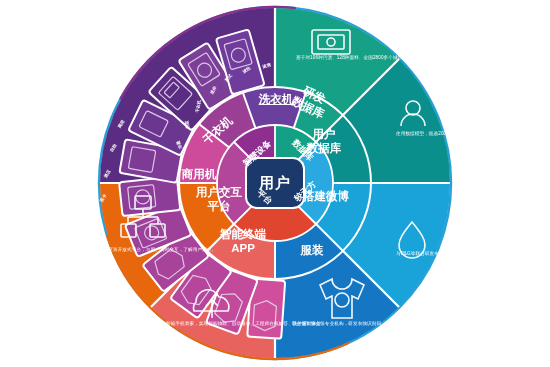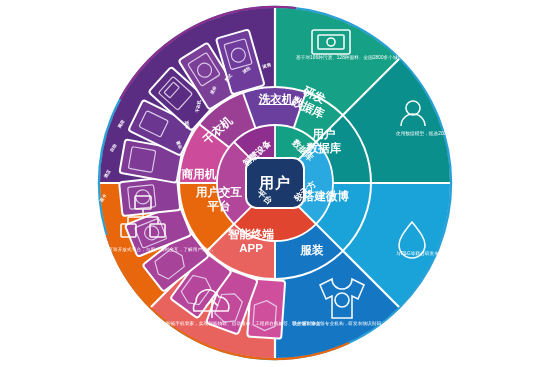--- a/index.html
+++ b/index.html
@@ -244,21 +244,21 @@
   <div class="lbl ringlbl" style="left:236px;top:148px;width:42px;transform:rotate(-42deg);">智慧设备</div>
   <div class="lbl ringlbl" style="left:286px;top:145px;width:34px;transform:rotate(46deg);">数据库</div>
   <div class="lbl ringlbl" style="left:288px;top:186px;width:34px;transform:rotate(-42deg);">较无方</div>
   <div class="lbl ringlbl" style="left:253px;top:192px;width:24px;transform:rotate(40deg);">平台</div>
 
   <div class="lbl catlbl" style="left:258px;top:93px;width:36px;text-decoration:underline;">洗衣机</div>
   <div class="lbl catlbl" style="left:196px;top:124px;width:44px;transform:rotate(-42deg);">干衣机</div>
   <div class="lbl catlbl" style="left:172px;top:152px;width:54px;margin-top:16px;">商用机</div>
   <div class="lbl catlbl" style="left:188px;top:186px;width:62px;">用户交互
 平台</div>
-  <div class="lbl catlbl" style="left:220px;top:228px;width:62px;">智能终端
+  <div class="lbl catlbl" style="left:212px;top:228px;width:62px;">智能终端
 APP</div>
   <div class="lbl catlbl" style="left:292px;top:244px;width:40px;">服装</div>
   <div class="lbl catlbl" style="left:296px;top:190px;width:60px;">搭建微博</div>
   <div class="lbl catlbl" style="left:300px;top:128px;width:48px;">用户
 数据库</div>
   <div class="lbl catlbl" style="left:288px;top:88px;width:46px;transform:rotate(26deg);">研发
 数据库</div>
 
   <div class="lbl desc" style="left:296px;top:54px;width:104px;">基于对106种污渍、128种面料、全国2800多个城市和地区水质的研究，为智慧洗护解决方案的研发提供有力的科学依据。</div>
   <div class="lbl desc" style="left:396px;top:130px;width:92px;">使用数据模型，甄选2000多万用户不同洗衣习惯，进行研究分析，让洗护更懂用户。</div>

